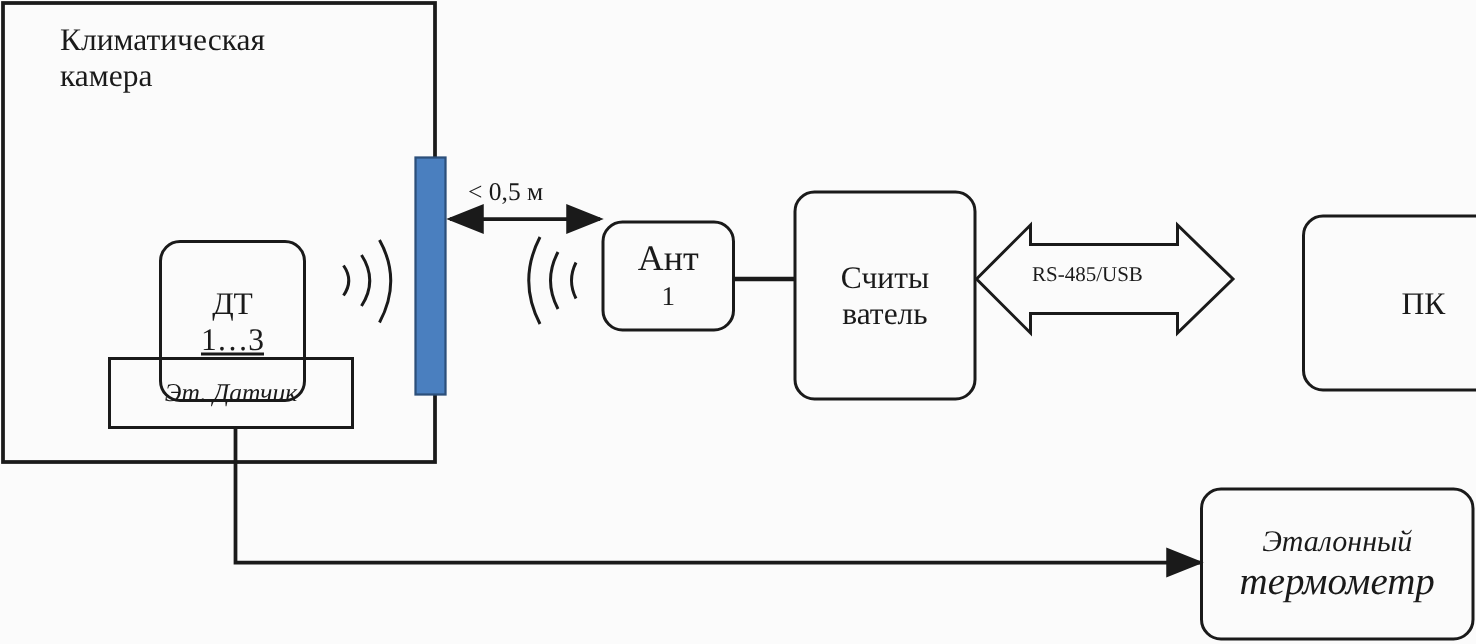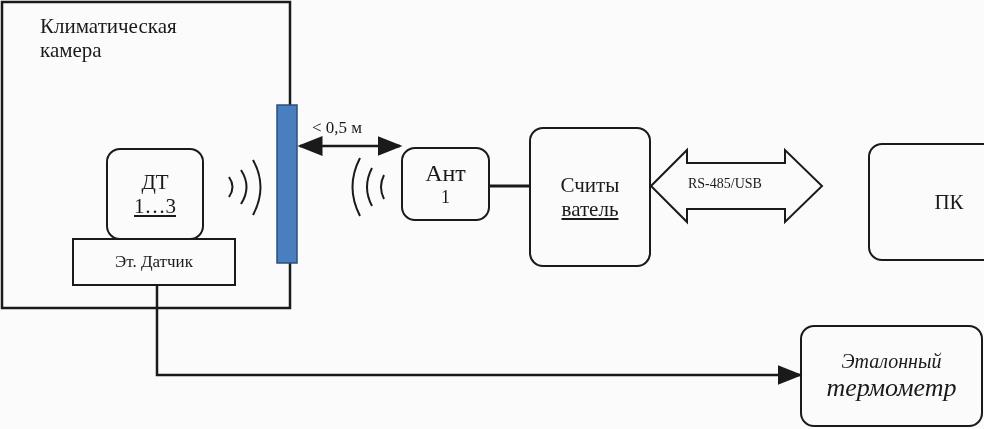--- a/index.html
+++ b/index.html
@@ -47,39 +47,39 @@
   <path d="M651,186 L687,150 L687,163 L785,163 L785,150 L822,186 L785,222 L785,209 L687,209 L687,222 Z" fill="#fbfbfb" stroke="#1a1a1a" stroke-width="2"></path>
 
   <polyline points="157,284 157,375 800,375" fill="none" stroke="#1a1a1a" stroke-width="2.5" marker-end="url(#ah)"></polyline>
 </svg>
 
 <div class="lbl" style="left:40px;top:14px;width:220px;font-size:21px;">
   <div>Климатическая</div>
   <div>камера</div>
 </div>
 
-<div class="box rnd center" style="left:106px;top:148px;width:98px;height:92px;">
+<div class="box rnd center" style="left:106px;top:160px;width:98px;height:108px;">
   <div class="lbl" style="position:static;font-size:21px;">ДТ</div>
   <div class="lbl" style="position:static;font-size:21px;text-decoration:underline;">1…3</div>
 </div>
 
-<div class="box center" style="left:72px;top:238px;width:164px;height:48px;">
+<div class="box center" style="left:72px;top:238px;width:164px;height:48px;font-style:italic;">
   <div class="lbl" style="position:static;font-size:17px;">Эт. Датчик</div>
 </div>
 
 <div class="lbl" style="left:312px;top:118px;width:80px;font-size:17px;">&lt; 0,5 м</div>
 
 <div class="box rnd center" style="left:401px;top:147px;width:89px;height:74px;">
   <div class="lbl" style="position:static;font-size:24px;">Ант</div>
   <div class="lbl" style="position:static;font-size:18px;">1</div>
 </div>
 
 <div class="box rnd center" style="left:529px;top:127px;width:122px;height:140px;">
   <div class="lbl" style="position:static;font-size:21px;">Считы</div>
-  <div class="lbl" style="position:static;font-size:21px;text-decoration:underline;">ватель</div>
+  <div class="lbl" style="position:static;font-size:21px;">ватель</div>
 </div>
 
 <div class="lbl" style="left:688px;top:176px;width:96px;font-size:14px;">RS-485/USB</div>
 
 <div class="box rnd center" style="left:868px;top:143px;width:162px;height:118px;">
   <div class="lbl" style="position:static;font-size:21px;">ПК</div>
 </div>
 
 <div class="box rnd center" style="left:800px;top:325px;width:183px;height:102px;font-style:italic;">
   <div class="lbl" style="position:static;font-size:20px;">Эталонный</div>

